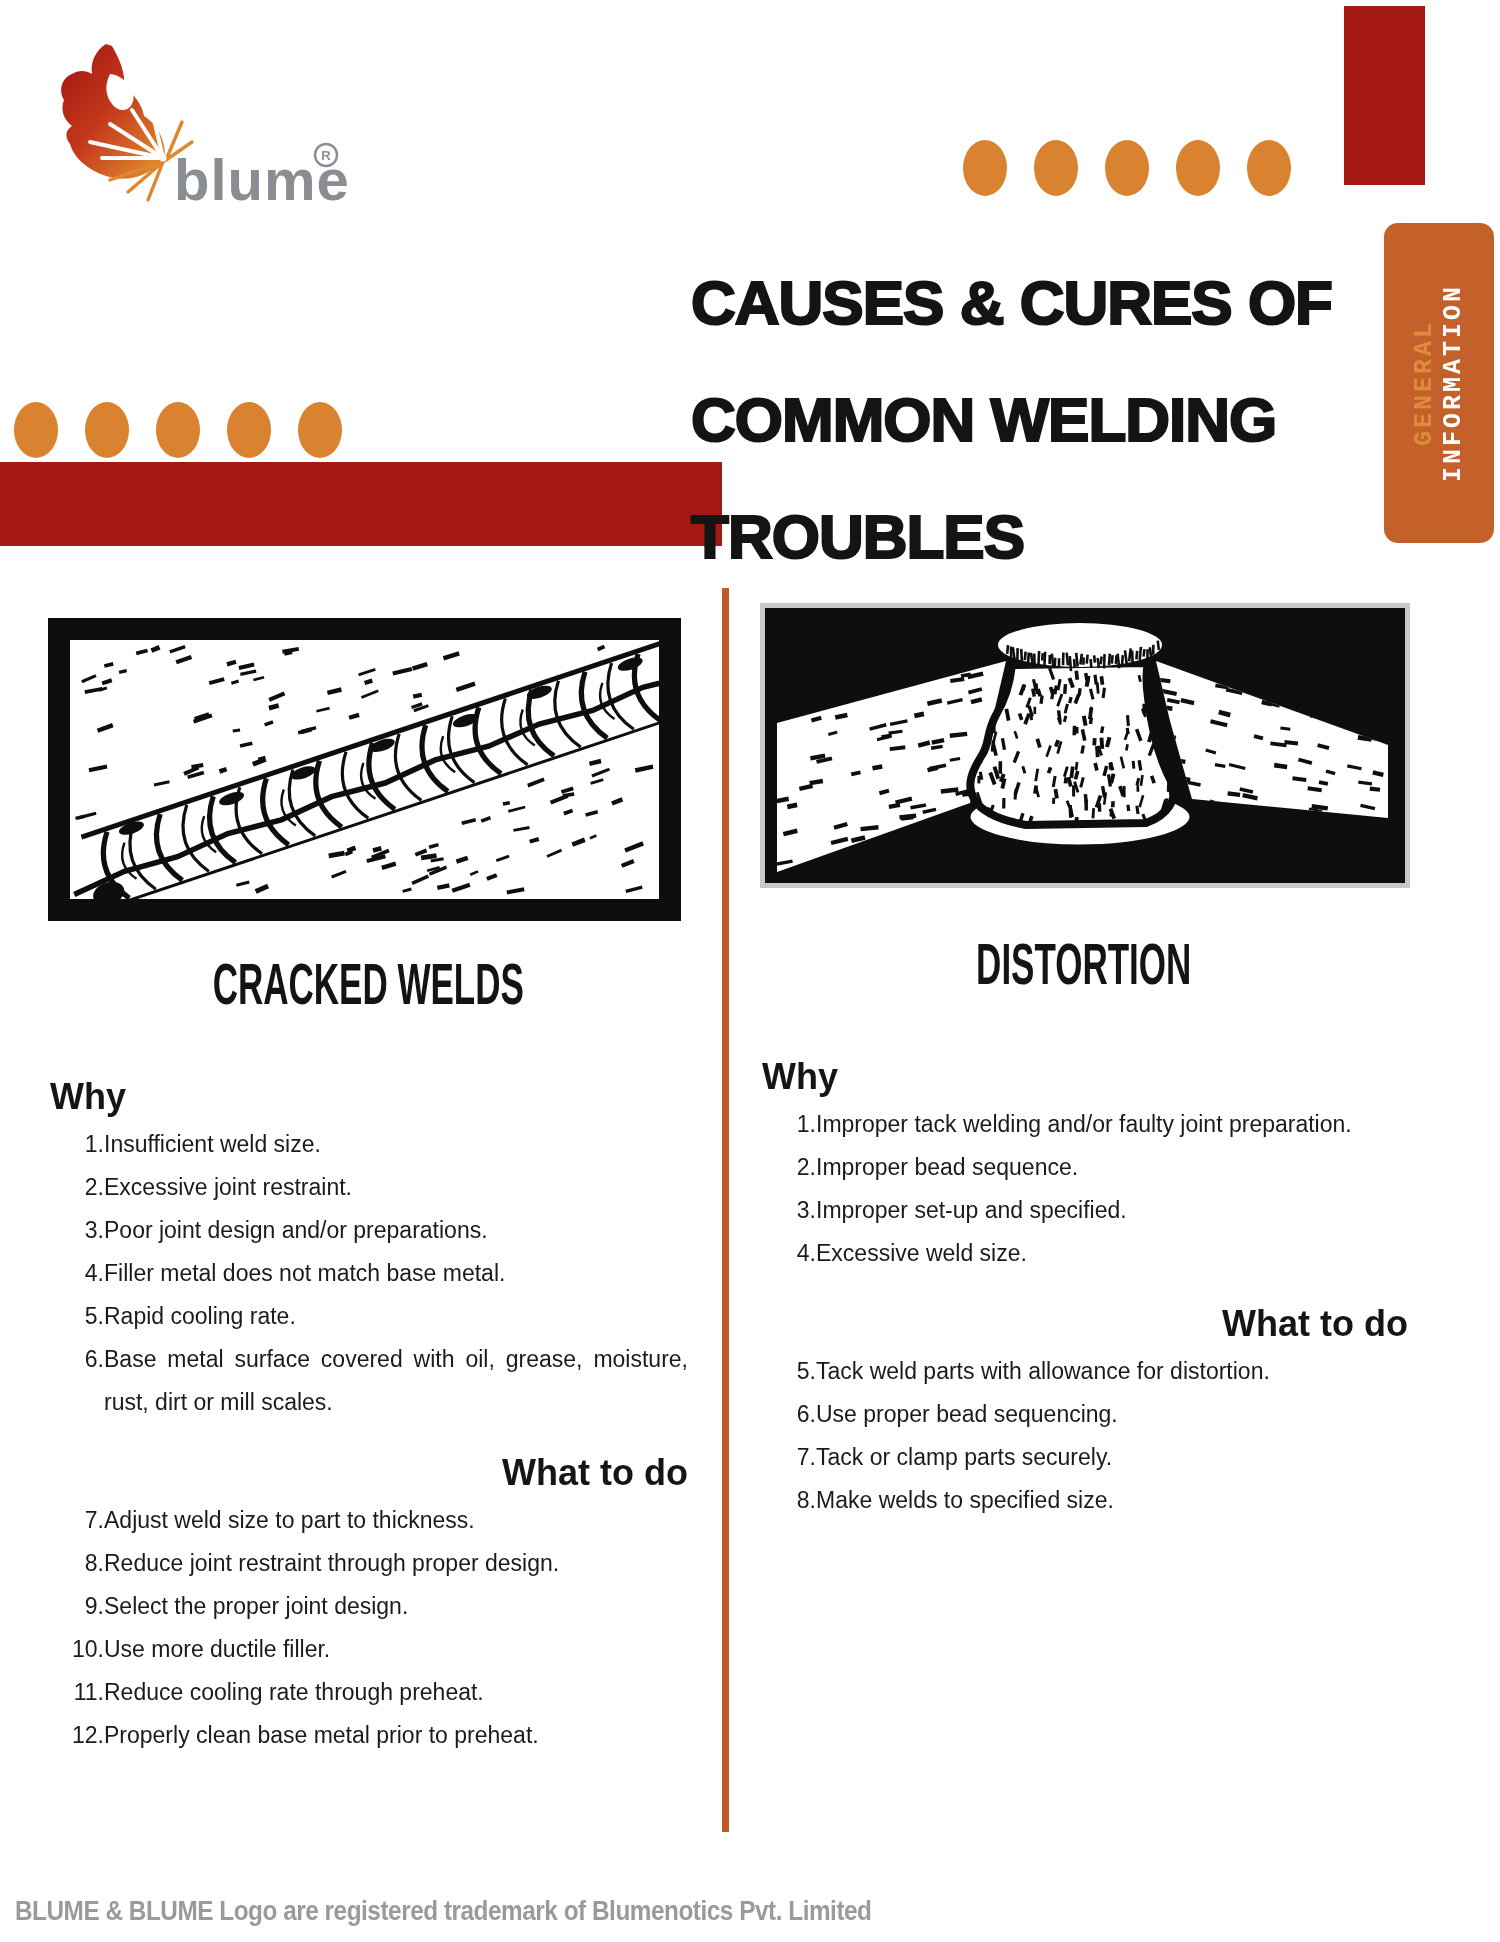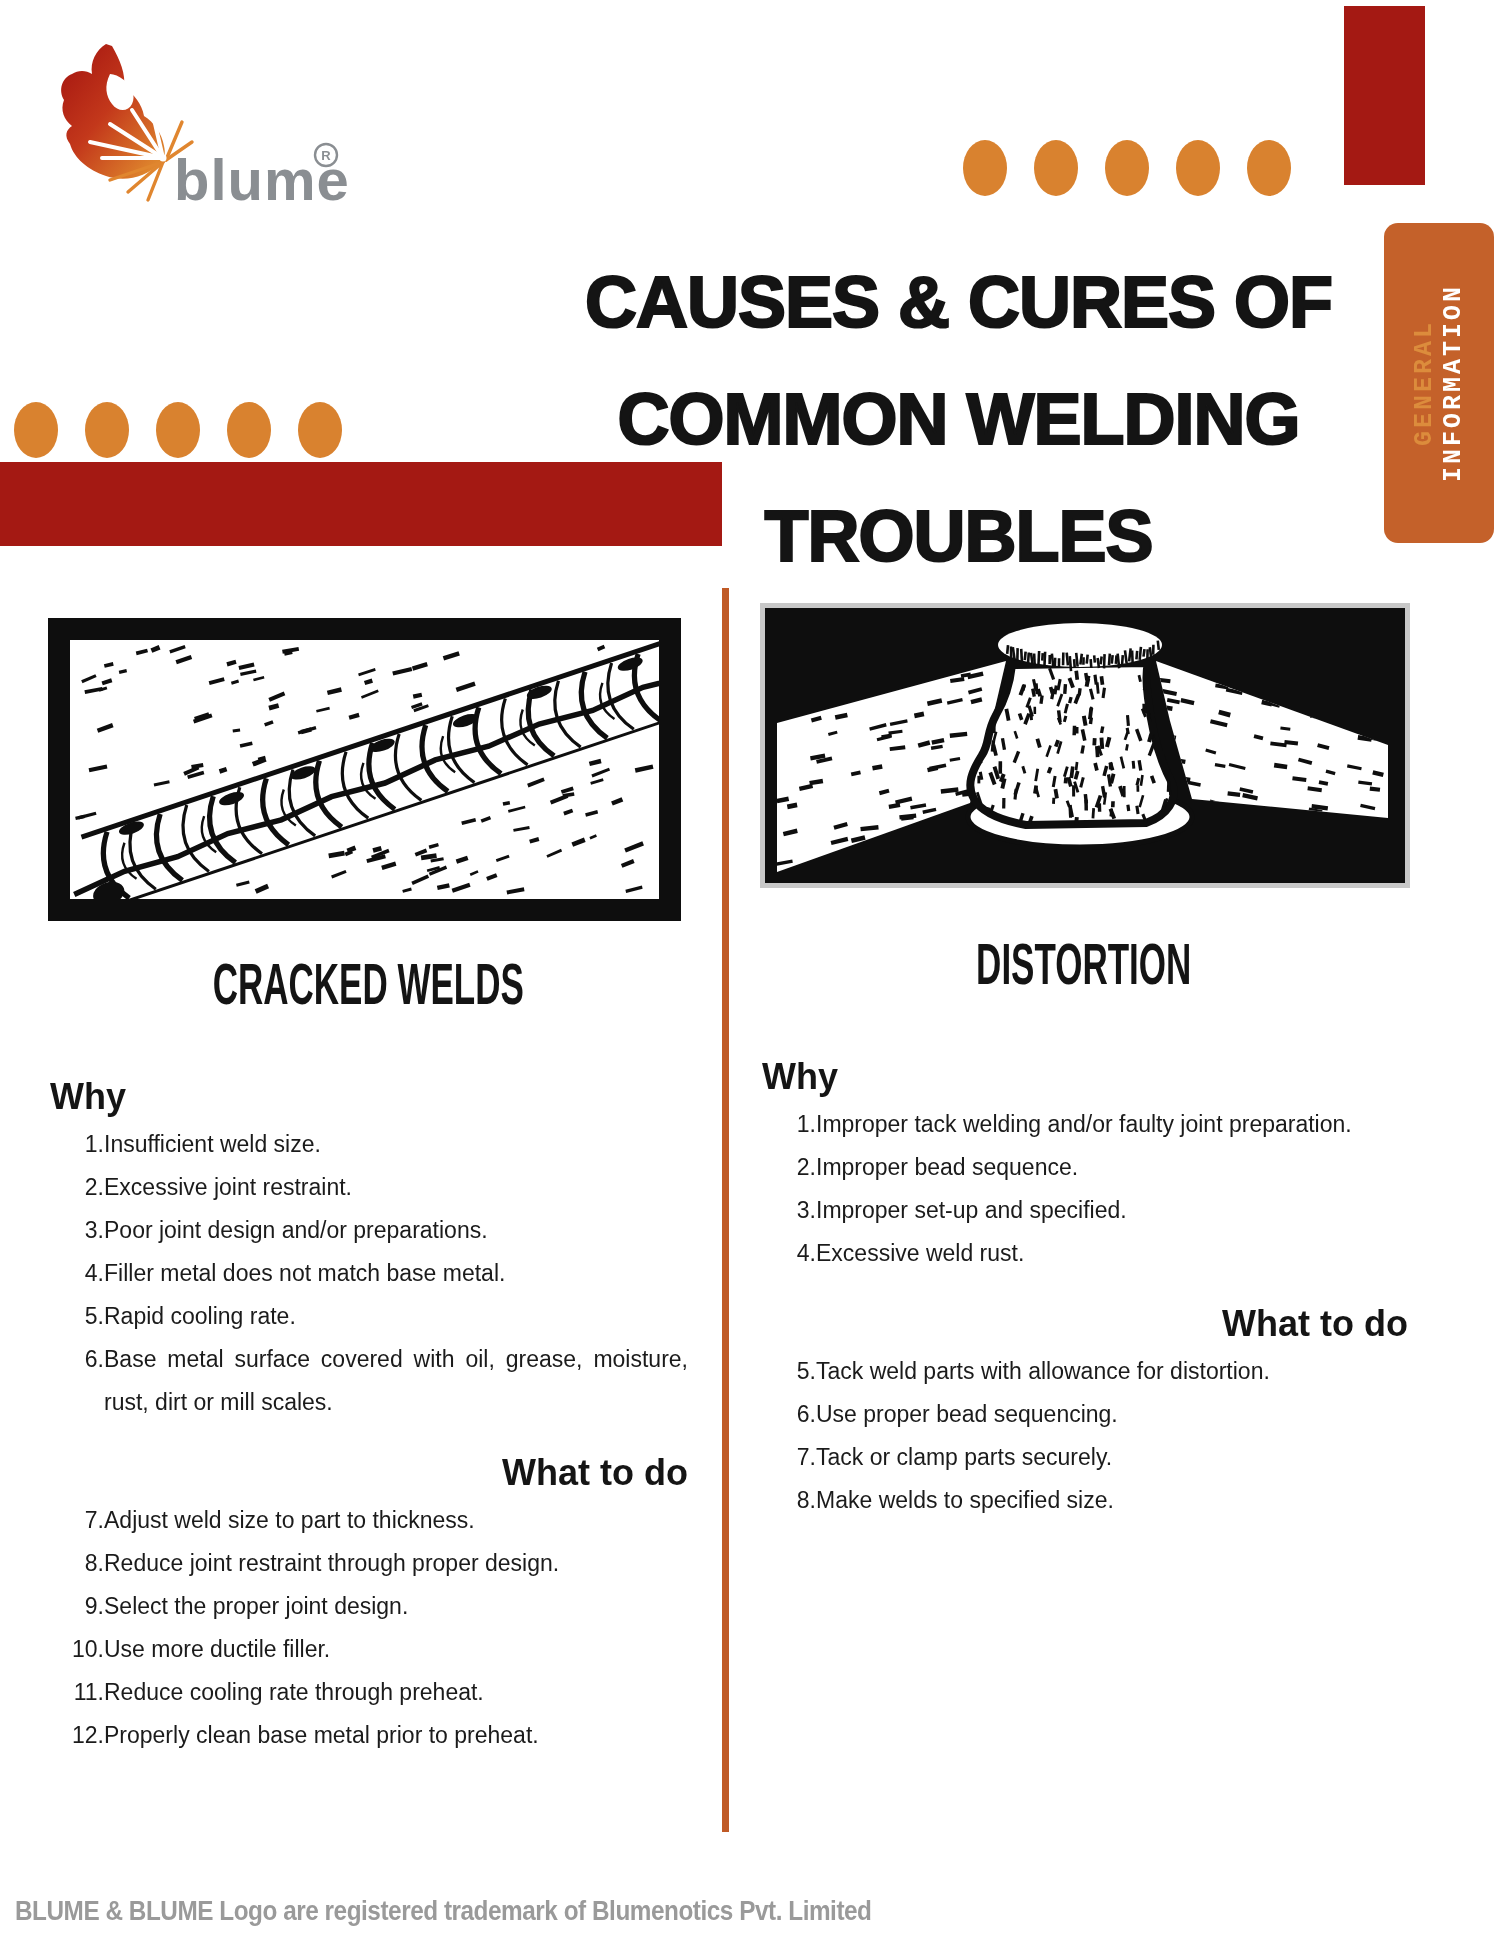--- a/index.html
+++ b/index.html
@@ -17,22 +17,22 @@
 
   
   #tag-box{position:absolute;left:1384px;top:223px;width:110px;height:320px;background:#C4612A;
            border-radius:14px;display:flex;flex-direction:row;align-items:center;justify-content:center;gap:0px;}
   #tag-box span{writing-mode:vertical-rl;transform:rotate(180deg);
                 font-family:"Liberation Mono",monospace;font-weight:700;font-size:25px;letter-spacing:3px;}
   #tag-general{color:#DC8C3C;}
   #tag-information{color:#ffffff;}
 
   
-  #title{position:absolute;right:168px;top:244px;text-align:center;color:#141414;
-         font-weight:700;font-size:72px;line-height:117px;letter-spacing:-1px;
+  #title{position:absolute;right:168px;top:244px;text-align:left;color:#141414;
+         font-weight:700;font-size:62px;line-height:117px;letter-spacing:-1px;
          -webkit-text-stroke:2.2px #141414;white-space:nowrap;}
 
   
   .col{position:absolute;top:598px;}
   #col-left{left:48px;width:640px;margin-top:20px;}
   #col-right{left:760px;width:648px;}
   .illus{display:block;}
   #col-right .illus{margin-top:5px;}
   .h2{height:50px;display:flex;align-items:flex-end;justify-content:center;color:#141414;}
   #col-left .h2{margin-top:42px;}
@@ -698,21 +698,21 @@
 
     <div class="h2">
       <span>DISTORTION</span>
     </div>
 
     <div class="h3">Why</div>
     <ol style="--s:0">
       <li>Improper tack welding and/or faulty joint preparation.</li>
       <li>Improper bead sequence.</li>
       <li>Improper set-up and specified.</li>
-      <li>Excessive weld rust.</li>
+      <li>Excessive weld size.</li>
     </ol>
 
     <div class="h3 wtd">What to do</div>
     <ol style="--s:4">
       <li>Tack weld parts with allowance for distortion.</li>
       <li>Use proper bead sequencing.</li>
       <li>Tack or clamp parts securely.</li>
       <li>Make welds to specified size.</li>
     </ol>
   </div>

